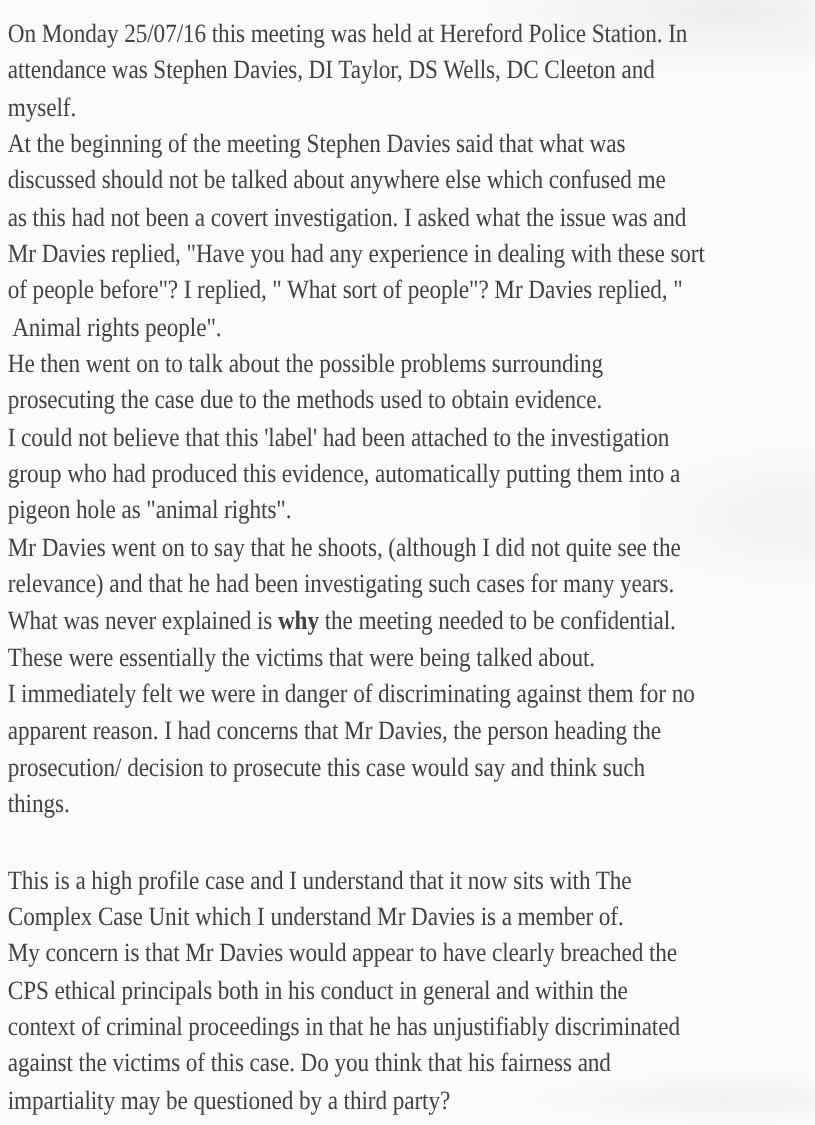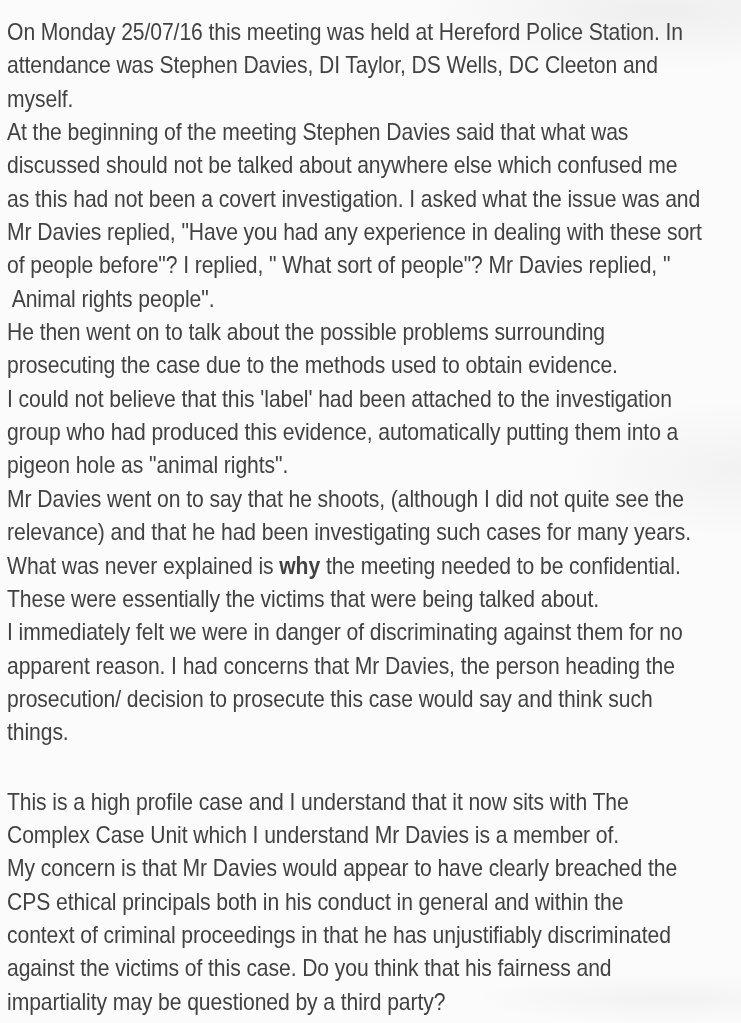--- a/index.html
+++ b/index.html
@@ -8,21 +8,21 @@
     width: 741px;
     height: 1023px;
     overflow: hidden;
     background: #fbfbfb;
   }
   .page {
     position: relative;
     width: 741px;
     height: 1023px;
     background: #fbfbfb;
-    font-family: Liberation Sans, sans-serif;
+    font-family: Liberation Serif, serif;
   }
   .text-block {
     position: absolute;
     top: 0;
     left: 0;
     width: 845px;                 
     transform: scaleX(0.88);
     transform-origin: 0 0;
     padding: 15px 0 0 8px;
     font-size: 24px;

